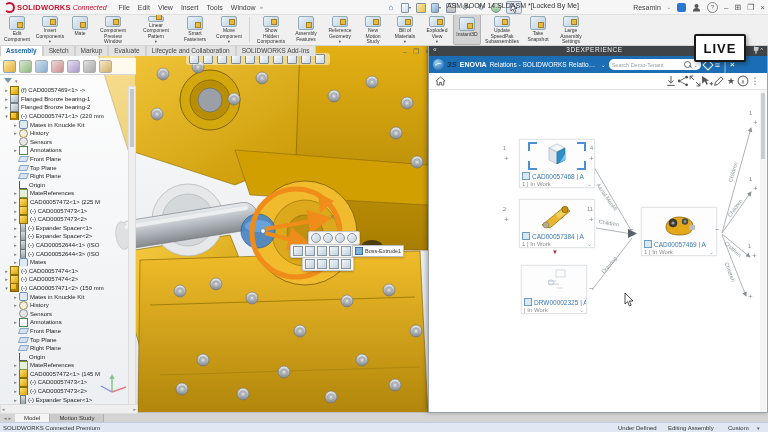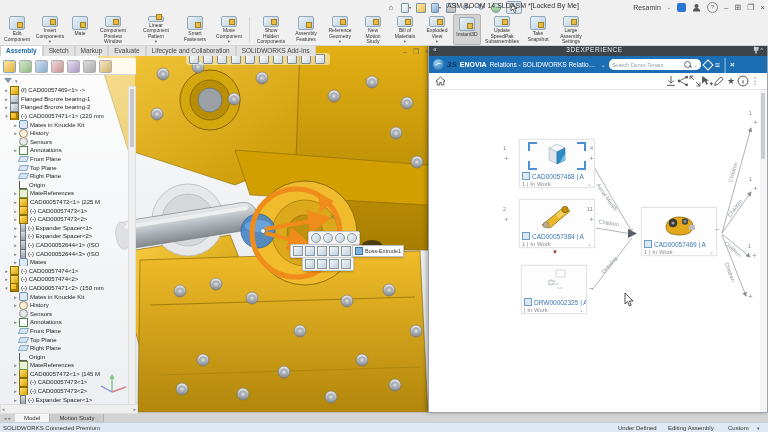--- a/index.html
+++ b/index.html
@@ -277,20 +277,34 @@
       <span>Boss-Extrude1</span>
     </div>
     <div class="pill" style="left:302px;top:212px;">
       <div class="cic"></div>
       <div class="cic"></div>
       <div class="cic"></div>
       <div class="cic"></div>
     </div>
   </div>
 
+  <div class="tbar">
+    <span class="swglyph"></span>
+    <span class="swname">SOLIDWORKS</span>
+    <span class="swsuffix">Connected</span>
+    <div class="menus" id="menubar">
+        <span>File</span>
+        <span>Edit</span>
+        <span>View</span>
+        <span>Insert</span>
+        <span>Tools</span>
+        <span>Window</span>
+      </div>
+    <span style="color:#888;font-size:6px;">»</span>
+  </div>
   <div class="qat">
     <div class="qi">⌂</div>
     <div class="qi">
         <span class="g"></span>
         <span style="font-size:4px;color:#555;">▾</span>
       </div>
     <div class="qi">
         <span class="g" style="background:linear-gradient(135deg,#ffe9a8,#e8c050);"></span>
       </div>
     <div class="qi">
@@ -824,20 +838,21 @@
         <span class="plus" style="left: 324px; top: 30px;">+</span>
         <span class="cnt" style="left: 320px; top: 20px;">1</span>
         <span class="plus" style="left: 324px; top: 96px;">+</span>
         <span class="cnt" style="left: 320px; top: 86px;">1</span>
         <span class="plus" style="left: 323px; top: 163px;">+</span>
         <span class="cnt" style="left: 319px; top: 153px;">1</span>
         <span class="plus" style="left: 319px; top: 204px;">+</span>
       </div>
   </div>
 
+  <div class="live">LIVE</div>
 
   <div class="bbar">
     <div class="barrows">
         <span>◂</span>
         <span>▸</span>
       </div>
     <div id="bottomtabs" style="display:flex;">
         <div class="btab active">Model</div>
         <div class="btab">Motion Study</div>
       </div>

